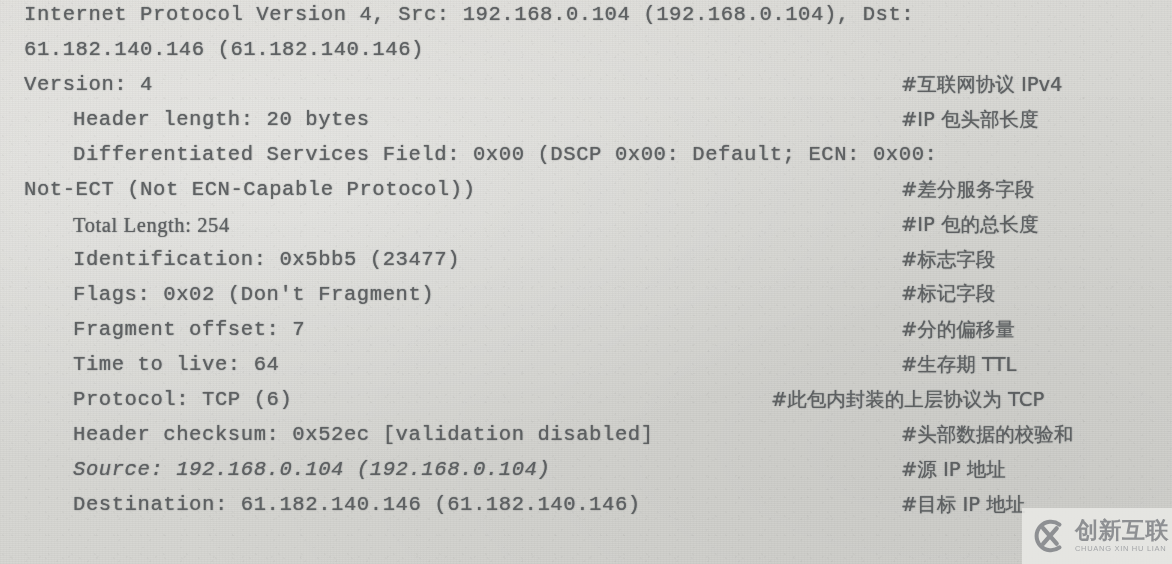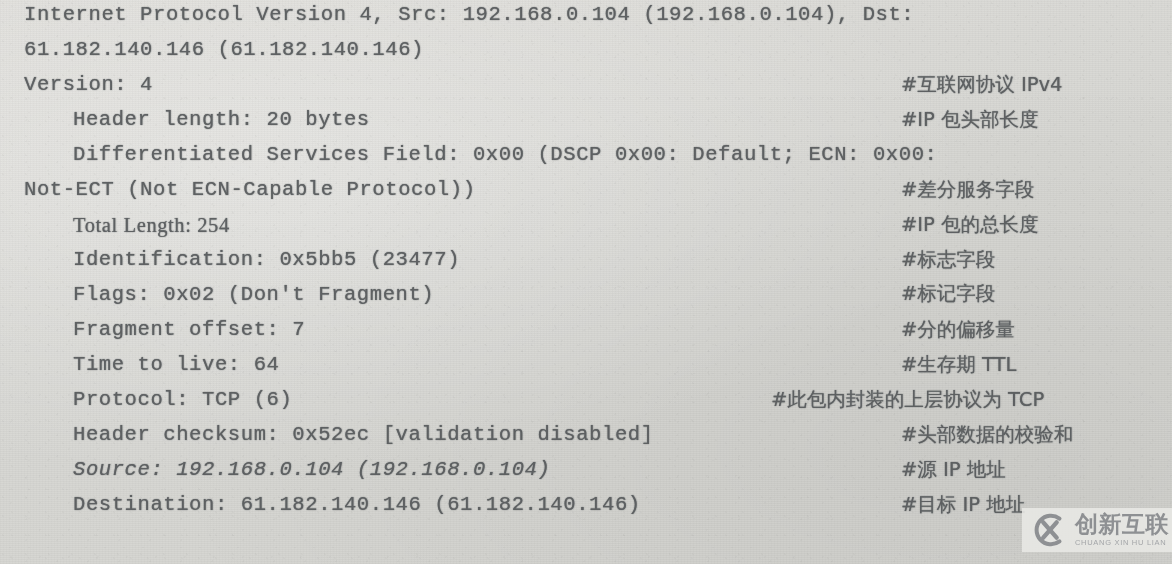--- a/index.html
+++ b/index.html
@@ -64,21 +64,21 @@
       0.4px 0.3px 1.4px rgba(120,124,126,0.5);
     opacity: 0.93;
   }
 
   
   .watermark {
     position: absolute;
     left: 1022px;
     top: 508px;
     width: 150px;
-    height: 44px;
+    height: 56px;
     background: rgba(232,232,229,0.88);
     z-index: 5;
     display: flex;
     align-items: center;
     padding-left: 6px;
     box-sizing: border-box;
   }
   .wm-logo {
     width: 42px;
     height: 42px;

